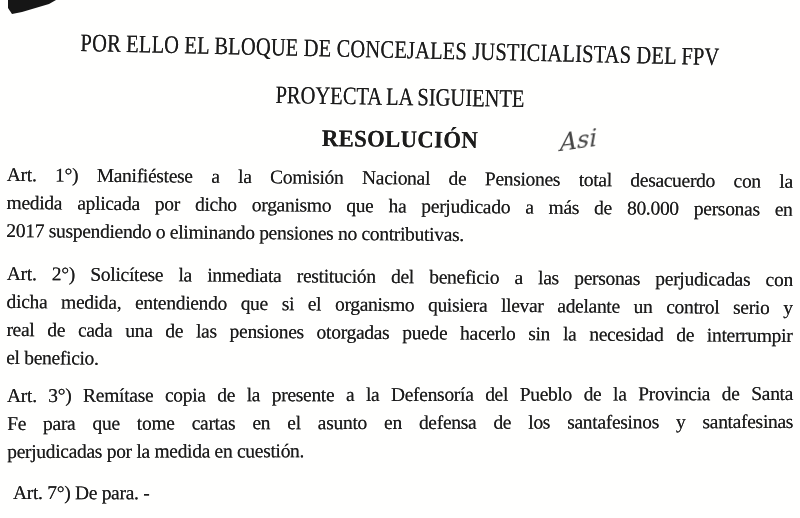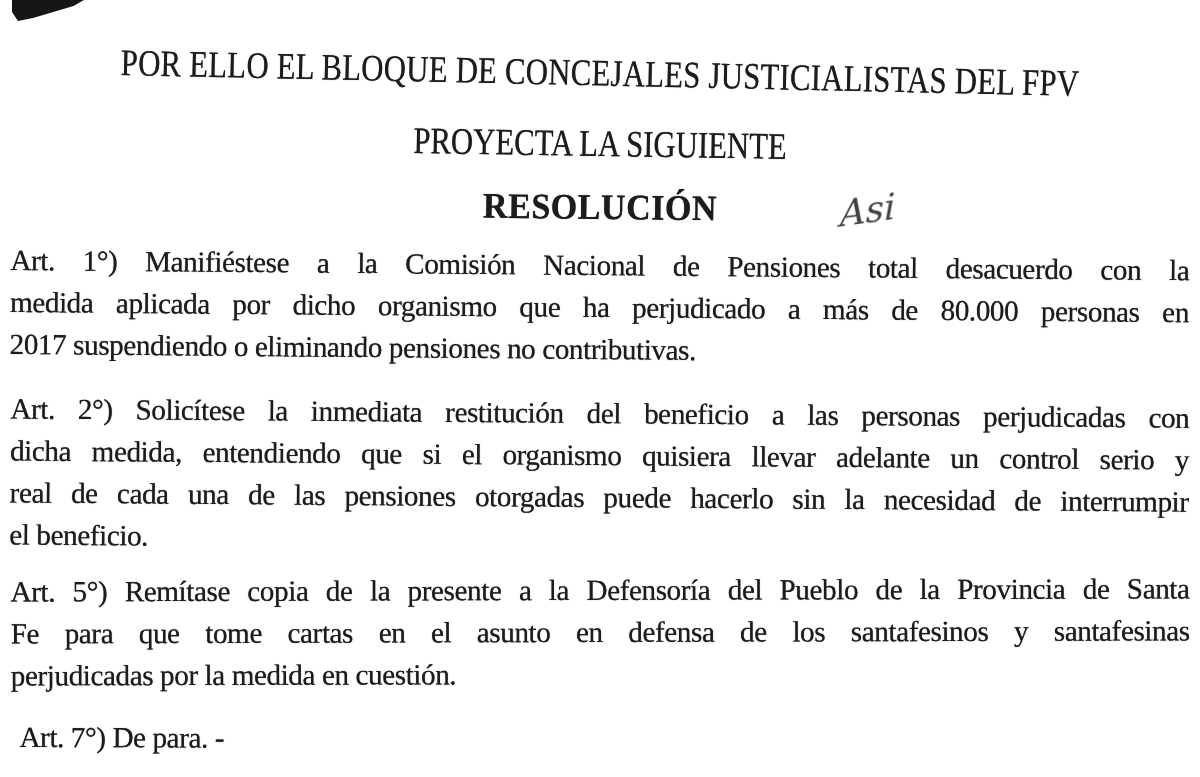--- a/index.html
+++ b/index.html
@@ -125,21 +125,21 @@
   </div>
 
   <div class="art ink" id="art2">
     <div class="line justify"><span class="art-label">Art. 2°)</span> <span>Solicítese la inmediata restitución del beneficio a las personas perjudicadas con</span></div>
     <div class="line justify">dicha medida, entendiendo que si el organismo quisiera llevar adelante un control serio y</div>
     <div class="line justify">real de cada una de las pensiones otorgadas puede hacerlo sin la necesidad de interrumpir</div>
     <div class="line">el beneficio.</div>
   </div>
 
   <div class="art ink" id="art3">
-    <div class="line justify"><span class="art-label">Art. 5°)</span> <span>Remítase copia de la presente a la Defensoría del Pueblo de la Provincia de Santa</span></div>
+    <div class="line justify"><span class="art-label">Art. 3°)</span> <span>Remítase copia de la presente a la Defensoría del Pueblo de la Provincia de Santa</span></div>
     <div class="line justify">Fe para que tome cartas en el asunto en defensa de los santafesinos y santafesinas</div>
     <div class="line">perjudicadas por la medida en cuestión.</div>
   </div>
 
   <div class="art ink" id="art4">
     <div class="line"><span class="art-label">Art. 7°)</span> <span>De para. -</span></div>
   </div>
 
 </div>
 

